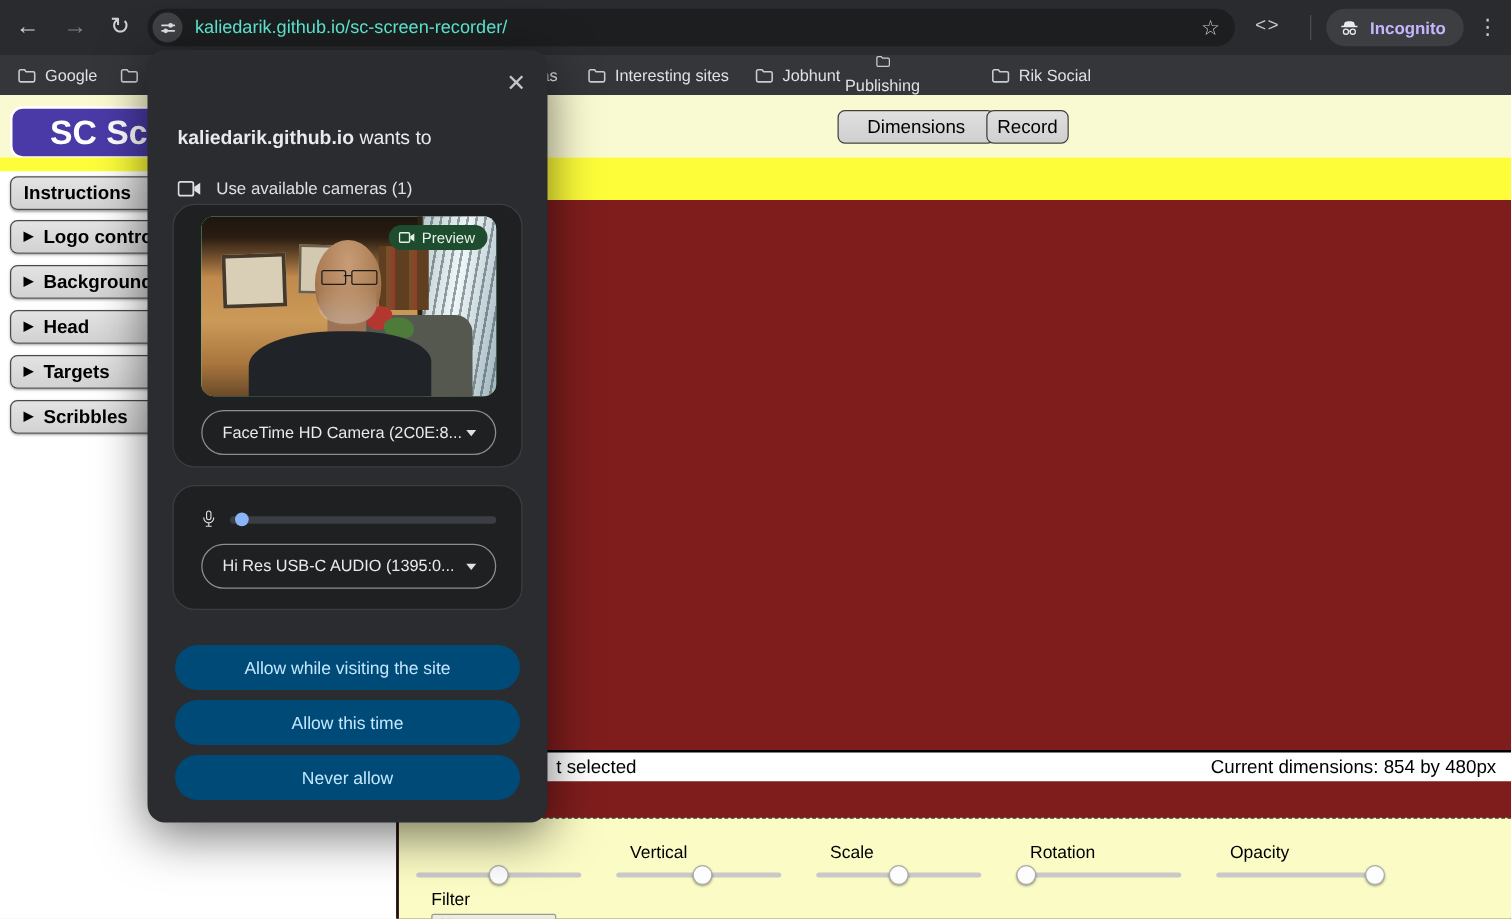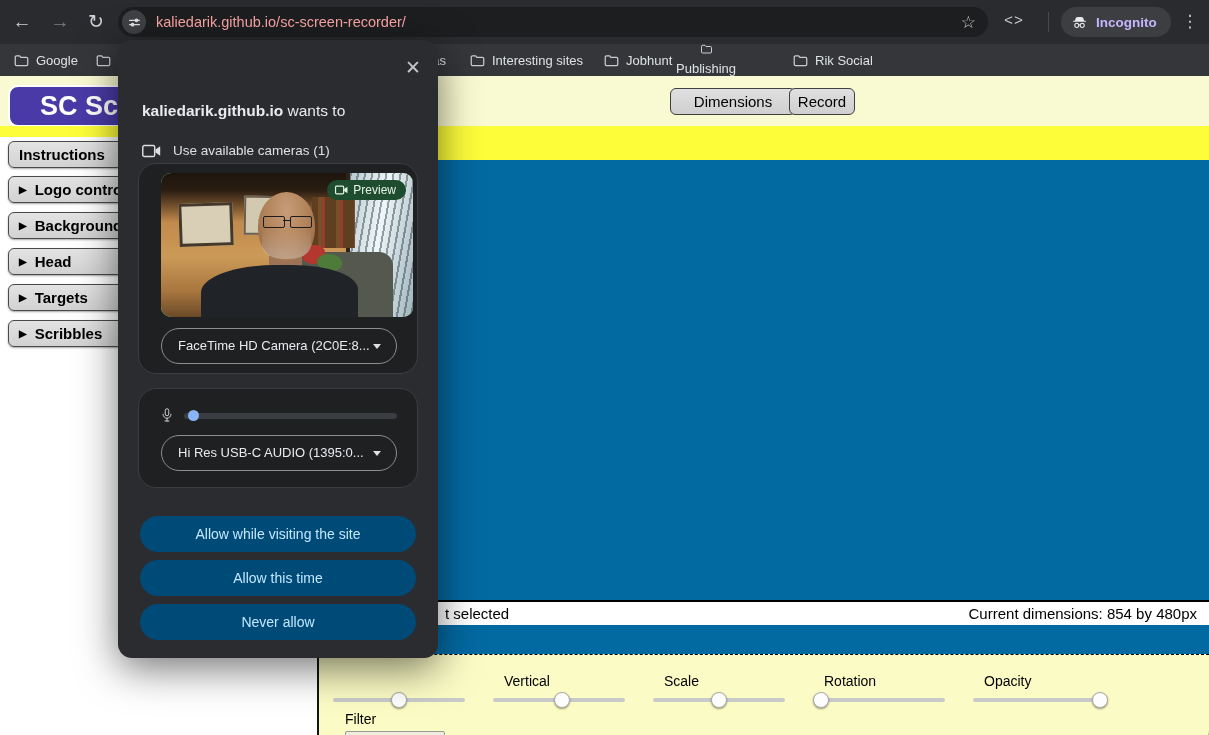--- a/index.html
+++ b/index.html
@@ -4,21 +4,21 @@
 <style>
   html,body{margin:0;padding:0;width:1209px;height:735px;overflow:hidden;
     font-family:"Liberation Sans",sans-serif;background:#fff;position:relative;}
 
   
   .toolbar{position:absolute;left:0;top:0;width:1209px;height:44px;background:#2a2b2e;}
   .navic{position:absolute;top:0;height:44px;line-height:44px;color:#cfd2d6;font-size:19px;text-align:center;width:32px;cursor:pointer;}
   .navic.dim{color:#7e8184;}
   .addr{position:absolute;left:118px;top:7px;width:870px;height:30px;border-radius:15px;background:#1d1e20;display:flex;align-items:center;}
   .siteinfo{width:24px;height:24px;border-radius:50%;background:#3f4144;margin-left:4px;display:flex;align-items:center;justify-content:center;flex:0 0 auto;}
-  .url{color:#fca5a5;font-size:14.5px;margin-left:10px;flex:1 1 auto;white-space:nowrap;overflow:hidden;}
+  .url{color:#5eead4;font-size:14.5px;margin-left:10px;flex:1 1 auto;white-space:nowrap;overflow:hidden;}
   .star{color:#c7cacd;font-size:17px;margin-right:12px;flex:0 0 auto;cursor:pointer;}
   .extico{position:absolute;left:1004px;top:0;height:44px;line-height:44px;color:#c7cacd;font-size:15px;letter-spacing:1px;font-family:"Liberation Mono",monospace;cursor:pointer;}
   .tbsep{position:absolute;left:1048px;top:12px;width:1px;height:20px;background:#4a4b4f;}
   .incog{position:absolute;left:1061px;top:7px;height:30px;border-radius:15px;background:#3c3e42;display:flex;align-items:center;padding:0 14px 0 10px;gap:8px;}
   .incog span{color:#c4b5fd;font-size:13.5px;font-weight:bold;}
   .dots{position:absolute;left:1178px;top:0;height:44px;line-height:44px;color:#c7cacd;font-size:17px;width:24px;text-align:center;cursor:pointer;}
 
   .bookmarks{position:absolute;left:0;top:44px;width:1209px;height:32px;background:#35363a;}
   .bm{position:absolute;top:0;height:32px;display:flex;align-items:center;gap:7px;color:#dee1e4;font-size:13px;cursor:pointer;}
 
@@ -29,21 +29,21 @@
   .graybtn{position:absolute;height:27px;background:linear-gradient(#e0e0e0,#cfcfcf);border:1.5px solid #3f3f3f;border-radius:6px;
     font-size:15px;color:#000;text-align:center;line-height:25px;box-sizing:border-box;cursor:pointer;}
   .ylwbar{position:absolute;left:0;top:126px;width:1209px;height:34px;background:#fdfd3a;}
 
   .sidebar{position:absolute;left:0;top:137px;width:317px;height:598px;background:#fff;}
   .sbtn{position:absolute;left:8px;width:301px;height:27px;background:linear-gradient(#e3e3e3,#d2d2d2);
     border:1.5px solid #4a4a4a;border-radius:6px;box-sizing:border-box;font-weight:bold;font-size:15px;color:#000;
     line-height:23px;padding-left:10px;box-shadow:0 1px 2px rgba(0,0,0,.35);cursor:pointer;display:flex;align-items:center;gap:8px;}
   .tri{font-size:10px;line-height:1;}
 
-  .mainright{position:absolute;left:317px;top:160px;width:892px;height:575px;border-left:2px solid #141414;box-sizing:border-box;background:#0369a1;}
+  .mainright{position:absolute;left:317px;top:160px;width:892px;height:575px;border-left:2px solid #141414;box-sizing:border-box;background:#7f1d1d;}
   .statusrow{position:absolute;left:0;top:440px;width:890px;height:23px;border-top:2px solid #000;background:#fff;}
   .footer{position:absolute;left:0;top:463px;width:890px;height:112px;background:#40170e;margin-top:31px;}
   .footer .pane{width:100%;height:100%;background:#fbfbc5;border-top:1.5px dashed #000;border-radius:0 0 36px 0;box-sizing:border-box;position:relative;}
   .sgroup{position:absolute;top:18px;width:132px;}
   .sgroup .slabel{font-size:14px;color:#000;margin-left:11px;height:18px;}
   .strack{position:relative;margin-top:7px;height:4px;background:#c9c9c9;border-radius:2px;}
   .sthumb{position:absolute;top:50%;width:14px;height:14px;border-radius:50%;background:#fdfdfd;border:0.5px solid #ababab;
     box-shadow:0 1px 2px rgba(0,0,0,.4);transform:translate(-50%,-50%);cursor:pointer;}
   .filterlbl{position:absolute;left:26px;top:56px;font-size:14px;color:#000;}
   .filtersel{position:absolute;left:26px;top:76px;width:100px;height:18px;background:#ececdf;border:1px solid #9a9a92;
@@ -53,21 +53,21 @@
   .statusR{position:absolute;right:12px;top:3px;font-size:15px;color:#000;}
 
   
   .dialog{position:absolute;left:118px;top:40px;width:320px;height:618px;background:#2b2c2f;border-radius:14px;
     box-shadow:0 10px 40px rgba(0,0,0,.55);z-index:10;}
   .dlg-close{position:absolute;right:13px;top:16px;color:#c3c6c9;font-size:19px;width:24px;height:24px;text-align:center;line-height:24px;cursor:pointer;}
   .dlg-title{position:absolute;left:24px;top:62px;font-size:15.5px;color:#e8eaed;}
   .dlg-title b{font-weight:bold;}
   .permrow{position:absolute;left:24px;display:flex;align-items:center;gap:12px;color:#dde0e3;font-size:13.5px;}
   .card{position:absolute;left:20px;width:280px;background:#1f2022;border:1px solid #3b3d40;border-radius:18px;box-sizing:border-box;}
-  .preview{position:absolute;left:22px;top:9px;width:236px;height:144px;border-radius:10px;overflow:hidden;background:#86efac;padding-left:16px;}
+  .preview{position:absolute;left:22px;top:9px;width:236px;height:144px;border-radius:10px;overflow:hidden;background:#86efac;}
   .pvbadge{position:absolute;top:7px;right:7px;background:#1e4c2e;border-radius:999px;padding:3px 10px 3px 8px;
     display:flex;align-items:center;gap:5px;color:#e7f3e9;font-size:12px;}
   .ddown{position:absolute;left:22px;width:236px;height:36px;border:1px solid #8a8e93;border-radius:18px;box-sizing:border-box;
     color:#e8eaed;font-size:13px;line-height:34px;padding-left:16px;cursor:pointer;}
   .ddown .caret{position:absolute;right:15px;top:15px;width:0;height:0;border-left:4.5px solid transparent;
     border-right:4.5px solid transparent;border-top:5px solid #dfe1e5;}
   .microw{position:absolute;left:22px;top:18px;display:flex;align-items:center;gap:11px;width:236px;}
   .mictrack{position:relative;flex:1;height:6px;background:#3a3d41;border-radius:3px;}
   .micdot{position:absolute;left:4px;top:-2.5px;width:11px;height:11px;border-radius:50%;background:#8ab4f8;}
   .dbtn{position:absolute;left:22px;width:276px;height:36px;border-radius:18px;background:#004a77;color:#c2e7ff;

